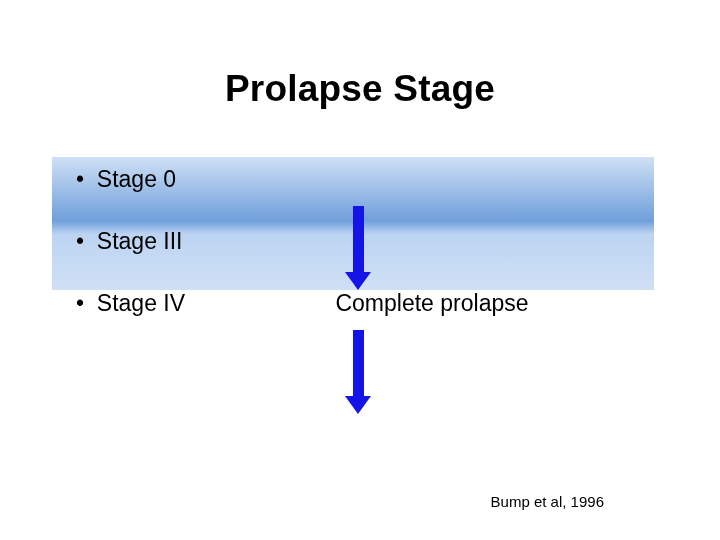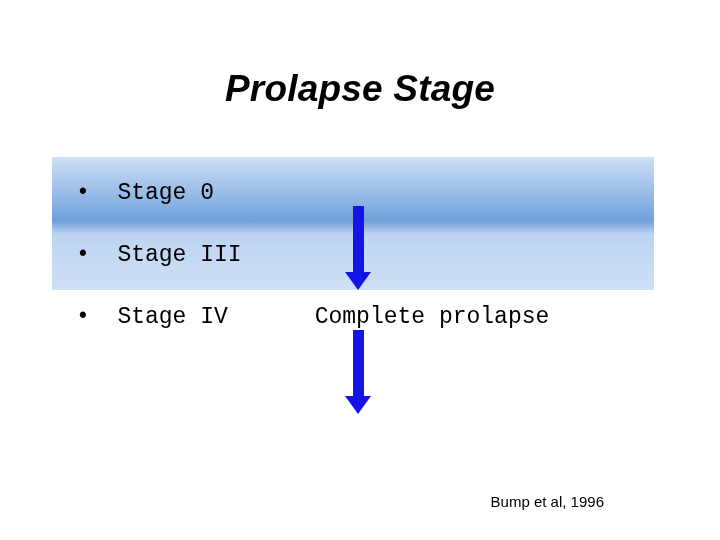--- a/index.html
+++ b/index.html
@@ -22,37 +22,35 @@
   .title {
     position: absolute;
     left: 0;
     top: 68px;
     width: 720px;
     text-align: center;
     font-size: 37px;
     font-weight: bold;
     color: #000000;
     letter-spacing: 0.2px;
-    font-style: italic;
   }
   
   .band {
     position: absolute;
     left: 52px;
     top: 157px;
     width: 602px;
     height: 133px;
     background: linear-gradient(to bottom, #cfe0f5 0%, #6f9fdb 48%, #bcd4f2 58%, #cfe0f5 100%);
   }
   .rows {
     position: absolute;
     left: 52px;
-    top: 168px;
+    top: 154px;
     width: 602px;
-    font-family: Liberation Mono, monospace;
   }
   .row {
     position: relative;
     height: 62px;
   }
   .bullet {
     position: absolute;
     left: 24px;
     top: 12px;
     font-size: 23px;

